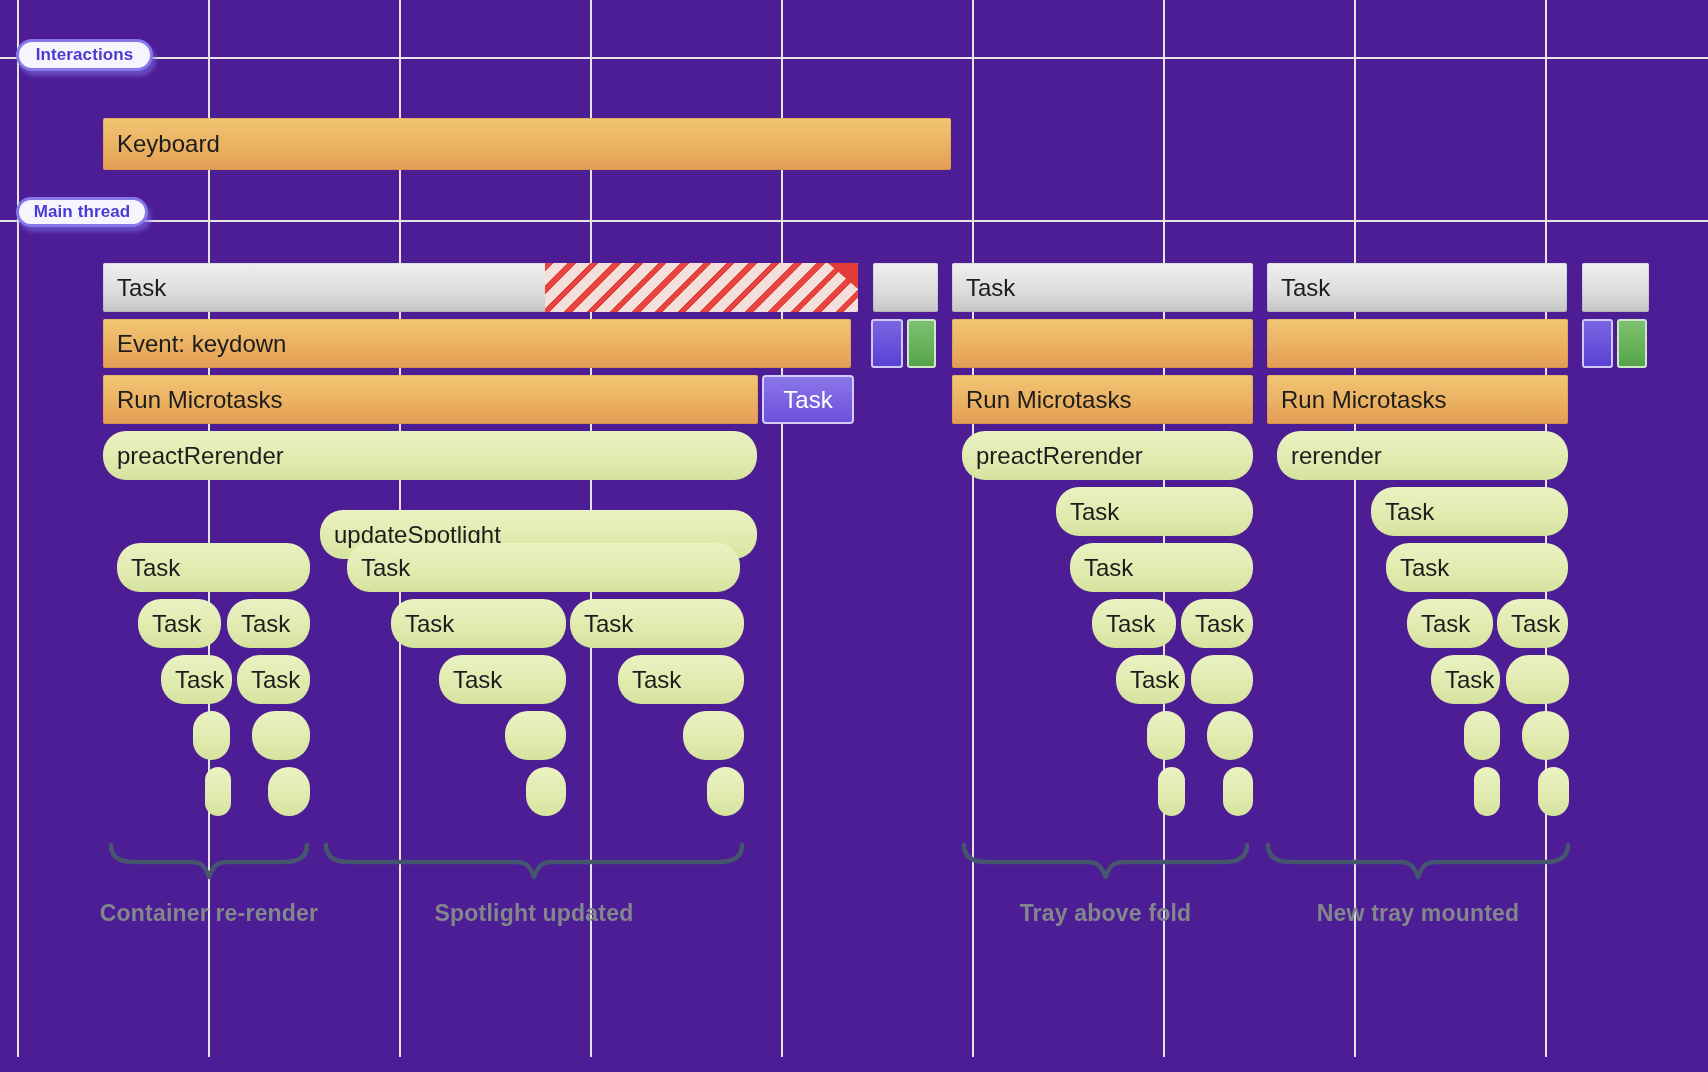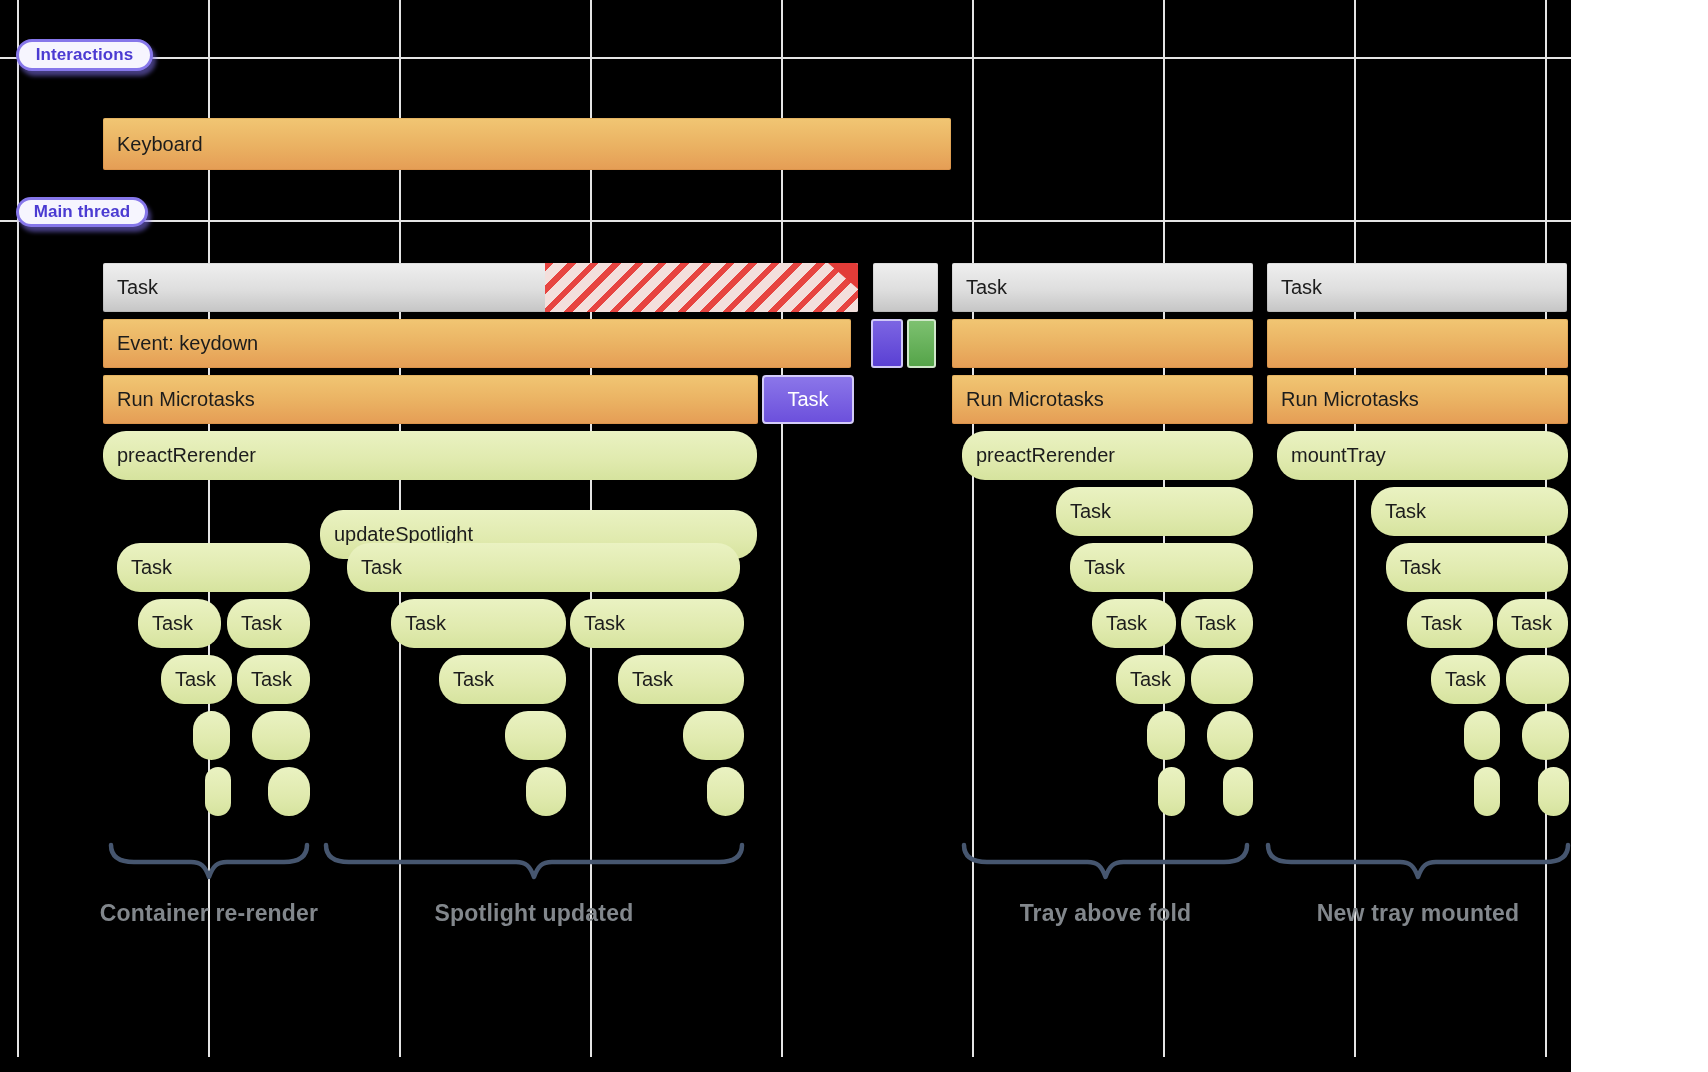--- a/index.html
+++ b/index.html
@@ -1,31 +1,31 @@
 <!DOCTYPE html>
 <html><head>
 <meta charset="utf-8">
 <style>
   html,body { margin:0; padding:0; background:#ffffff; }
   body { width:1708px; height:1072px; overflow:hidden;
          font-family:"Liberation Sans", sans-serif; }
-  #stage { position:relative; width:1571px; height:1072px; overflow:hidden; background:#000000; }
+  #stage { position:relative; width:1708px; height:1072px; overflow:hidden; background:#4c1d95; }
 
   .gridline-v { position:absolute; top:0; width:2px; height:1057px; background:#e4e4e4; z-index:0; }
   .gridline-h { position:absolute; left:0; width:1708px; height:2px; background:#e4e4e4; z-index:0; }
 
   .pill { position:absolute; box-sizing:border-box; border-radius:999px;
           background:#f6f5fe; border:3px solid #8677ea; color:#4b3bd2;
           font-weight:700; font-size:17px; letter-spacing:0.1px;
           display:flex; align-items:center; justify-content:center;
           box-shadow:3px 5px 4px rgba(126,111,232,0.55); z-index:6; }
 
   .bar { position:absolute; height:49px; box-sizing:border-box; border-radius:2px;
          display:flex; align-items:center; padding:0 8px 0 14px;
-         font-size:20px; color:#1c1c1c; white-space:nowrap; overflow:hidden; z-index:2;text-align:center; }
+         font-size:24px; color:#1c1c1c; white-space:nowrap; overflow:hidden; z-index:2;text-align:center; }
   .bar.gray   { background:linear-gradient(#efefef 0%, #dedede 55%, #c5c5c5 100%);
                 box-shadow:inset 0 0 0 1px rgba(0,0,0,0.07); }
   .bar.orange { background:linear-gradient(#f1c673 0%, #eab162 55%, #e59d55 100%);
                 box-shadow:inset 0 0 0 1px rgba(185,115,40,0.22); }
   .bar.green  { background:linear-gradient(#eaf2c2 0%, #e0eaae 60%, #d6e39e 100%);border-radius:23px; }
   .bar.purple { background:linear-gradient(#8b76e9 0%, #6c50dc 100%); color:#ffffff;
                 justify-content:center; padding:0; border:2px solid #d4ccf8;
                 border-radius:4px; font-weight:500; }
   .bar.chip-purple { background:linear-gradient(#7c65e3 0%, #5a40d3 100%);
                      border:2px solid #d0c9f6; border-radius:3px; }
@@ -104,21 +104,21 @@
     <div class="bar green" style="left: 1181px; top: 599px; width: 72px;">Task</div>
     <div class="bar green" style="left: 1116px; top: 655px; width: 69px;">Task</div>
     <div class="bar green" style="left: 1191px; top: 655px; width: 62px;"></div>
     <div class="bar green" style="left: 1147px; top: 711px; width: 38px;"></div>
     <div class="bar green" style="left: 1207px; top: 711px; width: 46px;"></div>
     <div class="bar green" style="left: 1158px; top: 767px; width: 27px;"></div>
     <div class="bar green" style="left: 1223px; top: 767px; width: 30px;"></div>
     <div class="bar gray" style="left: 1267px; top: 263px; width: 300px;">Task</div>
     <div class="bar orange" style="left: 1267px; top: 319px; width: 301px;"></div>
     <div class="bar orange" style="left: 1267px; top: 375px; width: 301px;">Run Microtasks</div>
-    <div class="bar green" style="left: 1277px; top: 431px; width: 291px;">mountTray</div>
+    <div class="bar green" style="left: 1277px; top: 431px; width: 291px;">rerender</div>
     <div class="bar green" style="left: 1371px; top: 487px; width: 197px;">Task</div>
     <div class="bar green" style="left: 1386px; top: 543px; width: 182px;">Task</div>
     <div class="bar green" style="left: 1407px; top: 599px; width: 86px;">Task</div>
     <div class="bar green" style="left: 1497px; top: 599px; width: 71px;">Task</div>
     <div class="bar green" style="left: 1431px; top: 655px; width: 69px;">Task</div>
     <div class="bar green" style="left: 1506px; top: 655px; width: 63px;"></div>
     <div class="bar green" style="left: 1464px; top: 711px; width: 36px;"></div>
     <div class="bar green" style="left: 1522px; top: 711px; width: 47px;"></div>
     <div class="bar green" style="left: 1474px; top: 767px; width: 26px;"></div>
     <div class="bar green" style="left: 1538px; top: 767px; width: 31px;"></div>

